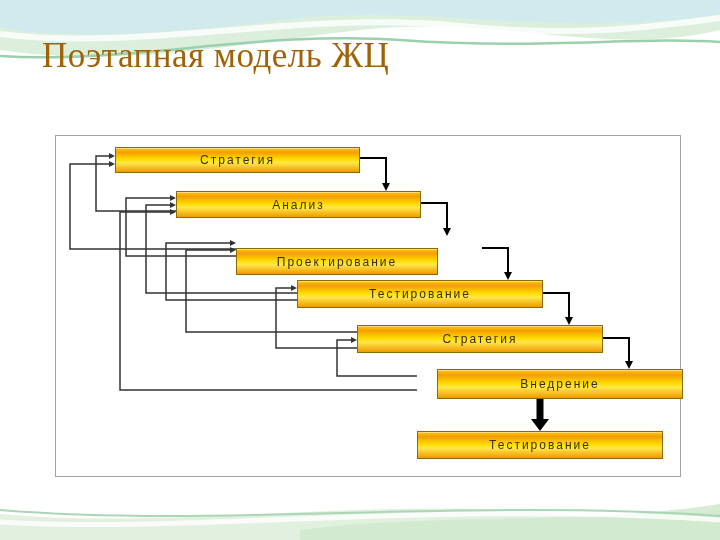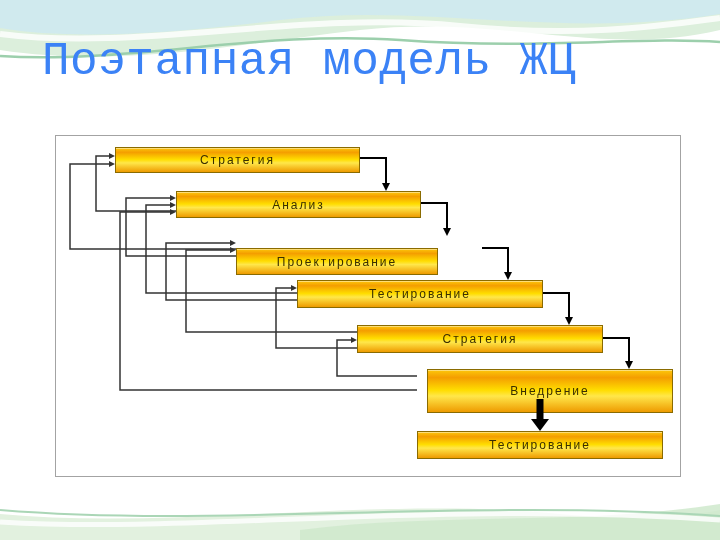--- a/index.html
+++ b/index.html
@@ -5,22 +5,22 @@
   html,body{margin:0;padding:0;}
   body{
     width:720px;height:540px;position:relative;overflow:hidden;
     background:#ffffff;
     font-family:"Liberation Sans",sans-serif;
   }
   .bg-top{position:absolute;left:0;top:0;width:720px;height:110px;}
   .bg-bottom{position:absolute;left:0;bottom:0;width:720px;height:70px;}
   .title{
     position:absolute;left:42px;top:36px;margin:0;
-    font-size:46px;font-weight:400;color:#3b82f6;letter-spacing:.5px;
-    font-family:Liberation Mono, monospace;
+    font-size:35px;font-weight:400;color:#a16207;letter-spacing:.5px;
+    font-family:Liberation Serif, serif;
   }
   .panel{
     position:absolute;left:55px;top:135px;width:624px;height:340px;
     border:1px solid #A3A3A3;background:#ffffff;
   }
   .stage{
     position:absolute;box-sizing:border-box;
     display:flex;align-items:center;justify-content:center;
     font-size:12px;font-weight:normal;letter-spacing:2px;color:#3A2F00;
     border:1px solid #8A6B00;
@@ -51,21 +51,21 @@
 
   <h1 class="title">Поэтапная модель ЖЦ</h1>
 
   <div class="panel"></div>
 
   <div class="stage" style="left:115px;top:147px;width:245px;height:26px">Стратегия</div>
   <div class="stage" style="left:176px;top:191px;width:245px;height:27px">Анализ</div>
   <div class="stage" style="left:236px;top:248px;width:202px;height:27px">Проектирование</div>
   <div class="stage" style="left:297px;top:280px;width:246px;height:28px">Тестирование</div>
   <div class="stage" style="left:357px;top:325px;width:246px;height:28px">Стратегия</div>
-  <div class="stage" style="left:427px;top:369px;width:246px;height:44px">Внедрение</div>
+  <div class="stage" style="left:437px;top:369px;width:246px;height:30px">Внедрение</div>
   <div class="stage" style="left:417px;top:431px;width:246px;height:28px">Тестирование</div>
 
   <svg class="connectors" viewBox="0 0 720 540">
     <defs>
       <marker id="fw" markerUnits="userSpaceOnUse" markerWidth="10" markerHeight="10" refX="0" refY="5" orient="auto">
         <path d="M0,1 L8,5 L0,9 Z" fill="#000000"></path>
       </marker>
       <marker id="fb" markerUnits="userSpaceOnUse" markerWidth="8" markerHeight="8" refX="0" refY="4" orient="auto">
         <path d="M0,1 L6,4 L0,7 Z" fill="#333333"></path>
       </marker>

